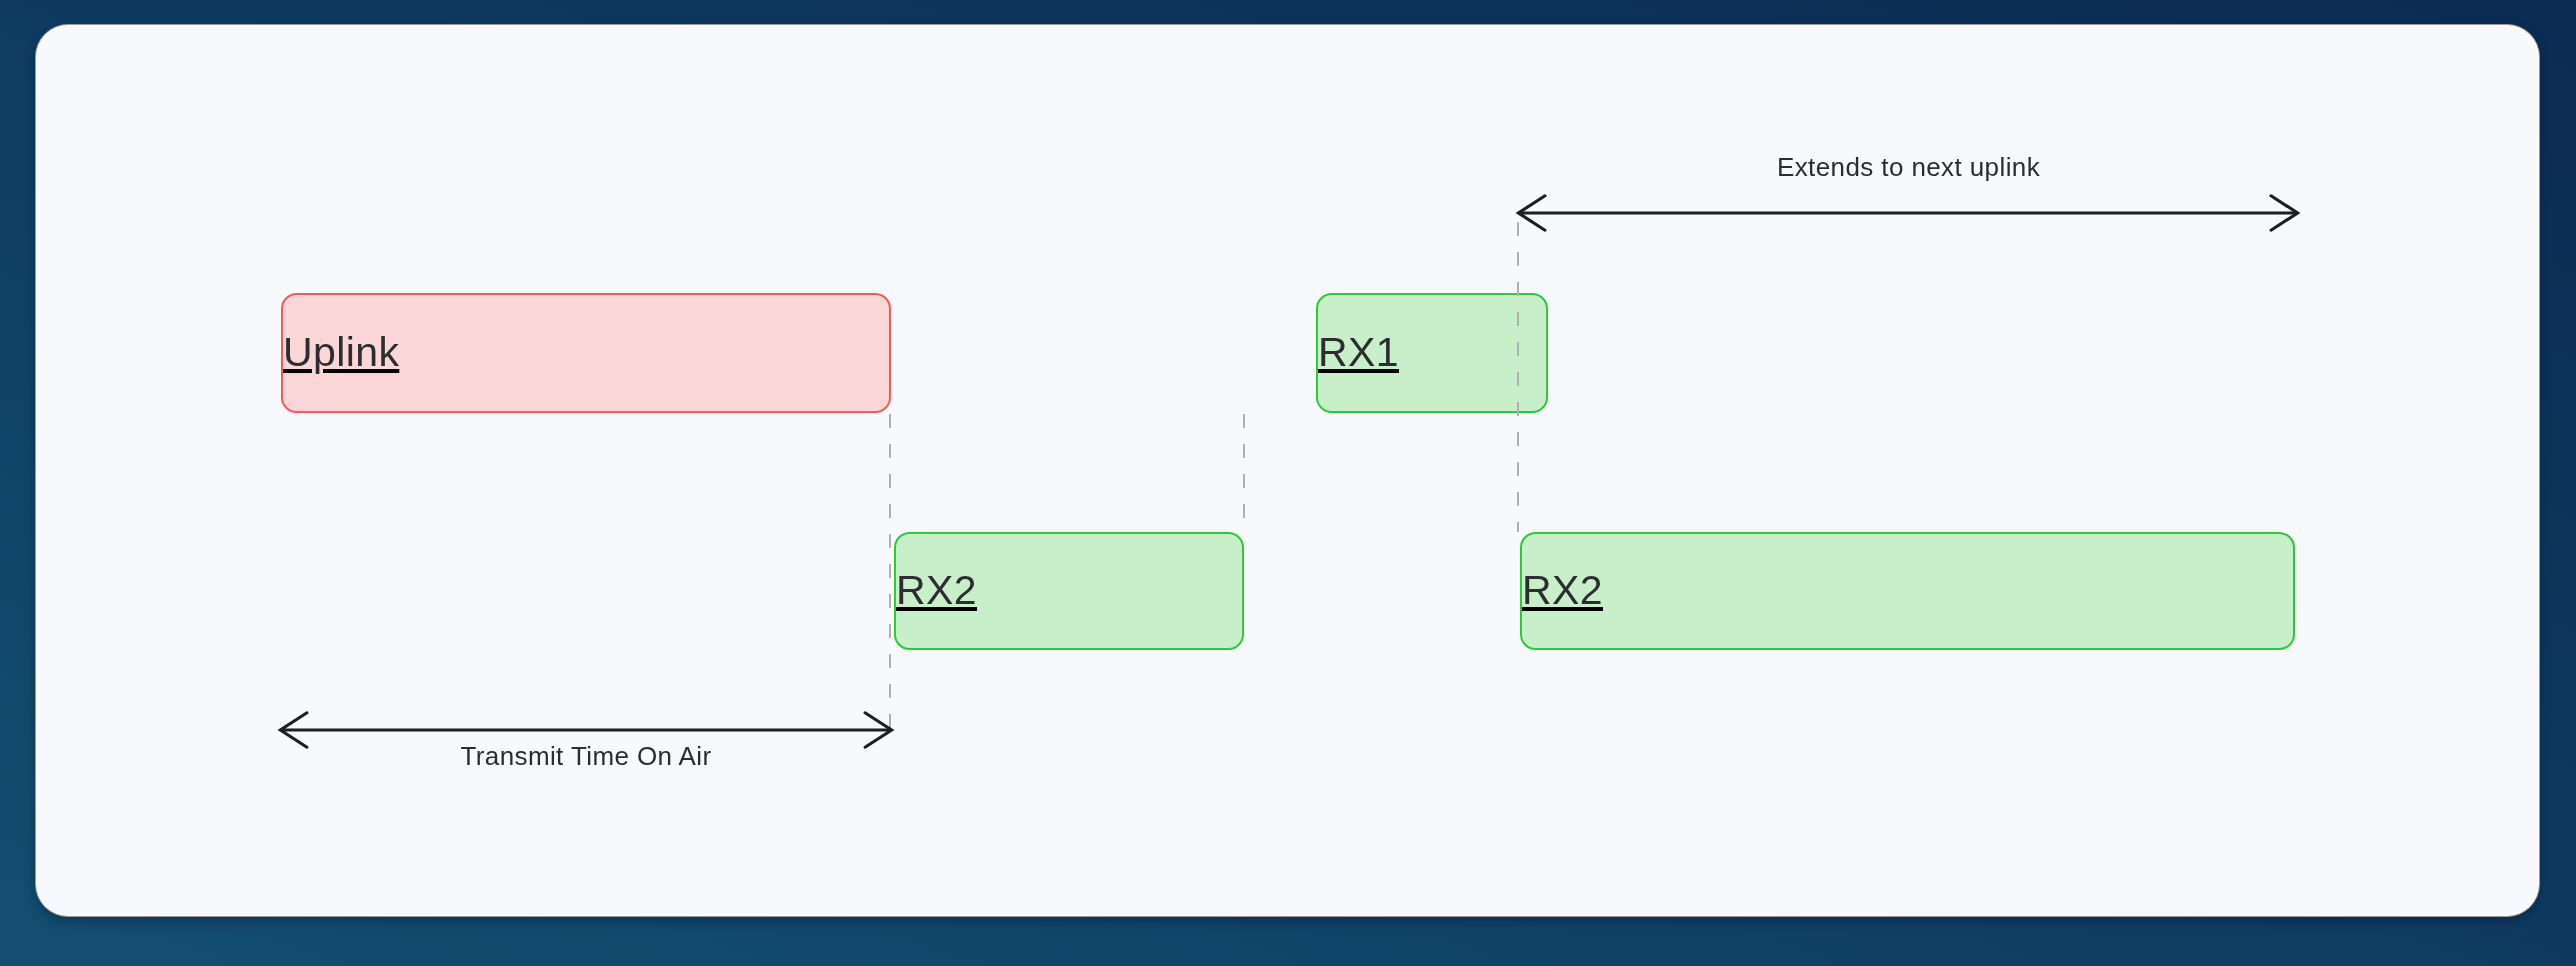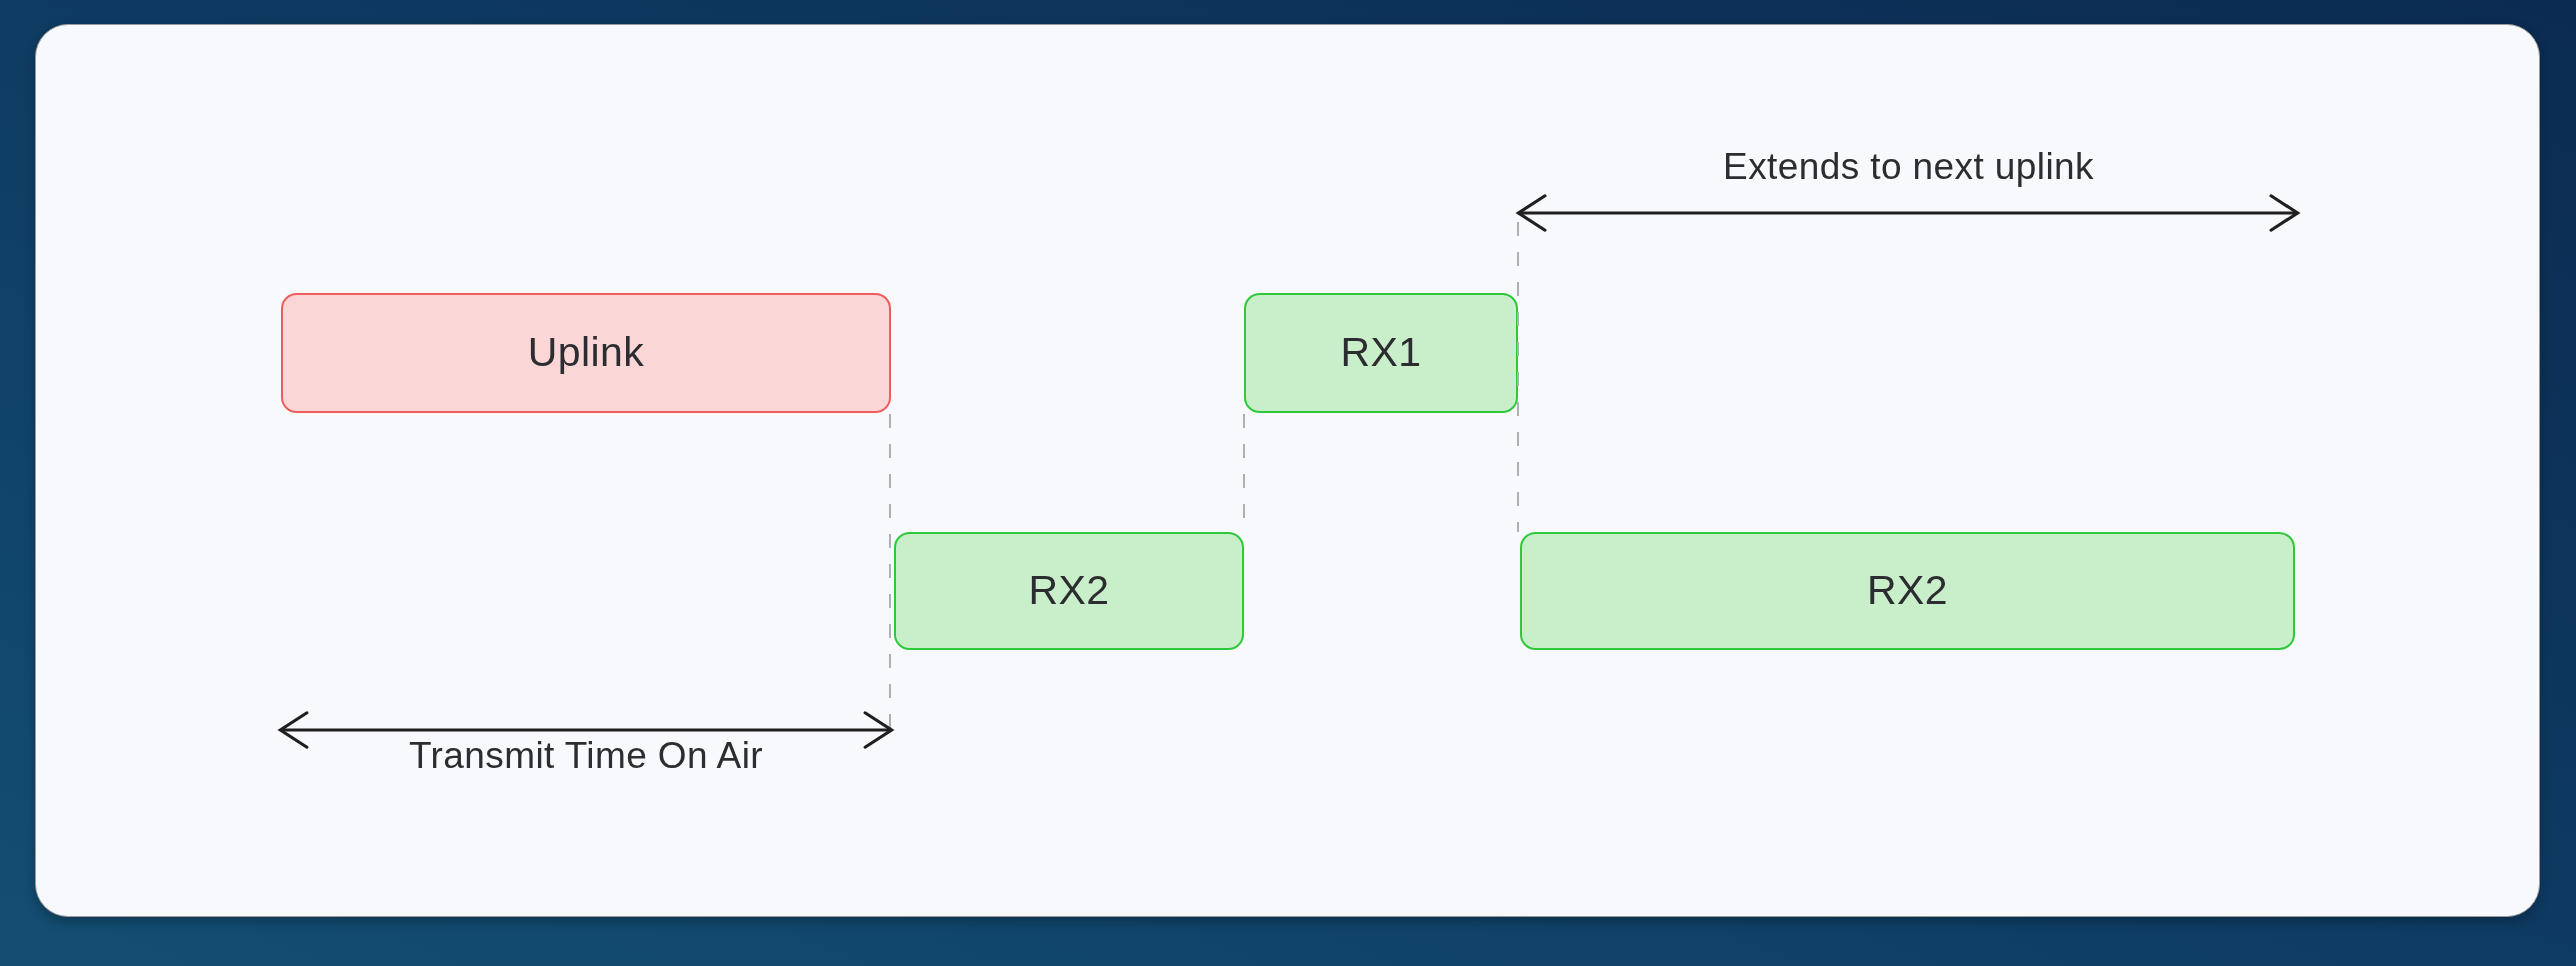--- a/index.html
+++ b/index.html
@@ -33,34 +33,34 @@
     box-sizing: border-box;
   }
   .box {
     position: absolute;
     box-sizing: border-box;
     border-radius: 15.6px;
     border-style: solid;
     border-width: 2.3px;
     display: flex;
     align-items: center;
-    justify-content: center;
+    text-decoration: underline;
   }
   .box span {
     font-size: 41px;
     color: var(--label-color);
     letter-spacing: 0.4px;
   }
   .box.uplink {
     background: var(--uplink-fill);
     border-color: var(--uplink-border);
     left: 245px; top: 268px; width: 610px; height: 120px;
   }
   .box.rx { background: var(--rx-fill); border-color: var(--rx-border); }
-  .box.rx1 { left: 1208px; top: 268px; width: 274px; height: 120px; }
+  .box.rx1 { left: 1280px; top: 268px; width: 232px; height: 120px; }
   .box.rx2-first { left: 858px; top: 507px; width: 350px; height: 118px; }
   .box.rx2-extended { left: 1484px; top: 507px; width: 775px; height: 118px; }
 
   .dashline {
     position: absolute;
     width: 2.3px;
     background: repeating-linear-gradient(to bottom,
       var(--dash-color) 0 14px,
       transparent 14px 30px);
   }
@@ -77,21 +77,21 @@
     stroke-linejoin: miter;
   }
   .arrow-top { left: 1473px; top: 166px; }
   .arrow-bottom { left: 235px; top: 683px; }
 
   .annotation {
     position: absolute;
     display: flex;
     align-items: center;
     justify-content: center;
-    font-size: 37px;
+    font-size: 26px;
     color: var(--label-color);
     letter-spacing: 0.4px;
     white-space: nowrap;
     text-align: right;
   }
   .annotation.extends { left: 1483px; top: 119px; width: 779px; height: 47px; }
   .annotation.toa { left: 246px; top: 708px; width: 608px; height: 47px; }
 </style>
 </head>
 <body>

